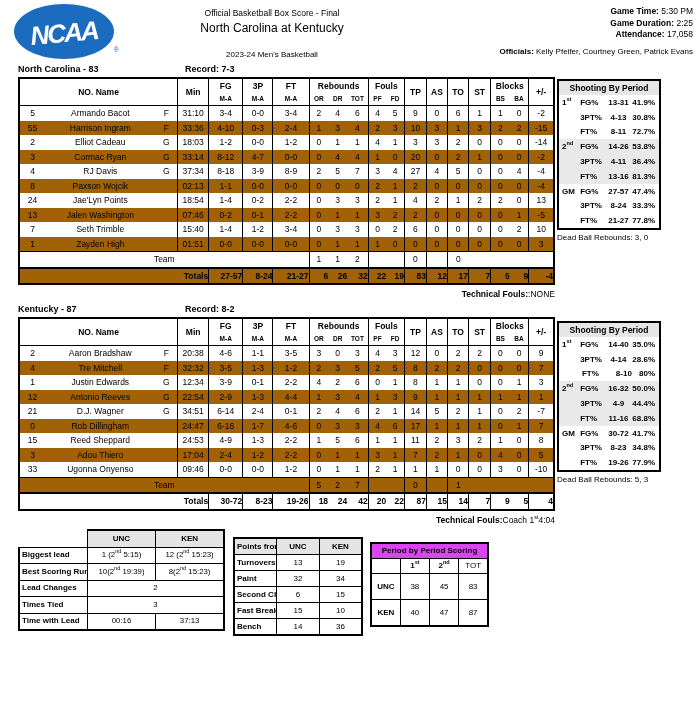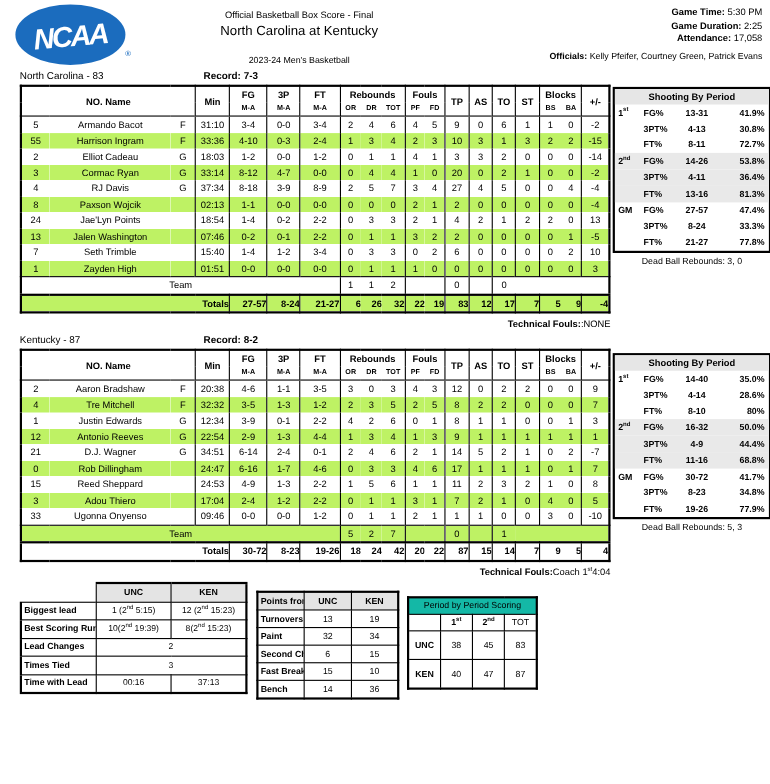--- a/index.html
+++ b/index.html
@@ -16,56 +16,56 @@
   .center-head{position:absolute;left:118px;top:8px;width:308px;text-align:center;}
   .ch-l1{font-size:8.5px;}
   .ch-l2{font-size:12px;font-weight:normal;margin-top:3px;}
   .ch-l3{font-size:8px;margin-top:4px;}
   .ch-l4{font-size:8px;margin-top:15px;}
   .game-info{position:absolute;right:7px;top:6px;text-align:right;font-size:8.5px;line-height:11.5px;}
   .officials{position:absolute;right:7px;top:47px;text-align:right;font-size:8px;}
 
   
   .team-section{position:absolute;left:18px;width:537px;}
-  .team-head{position:relative;font-size:9px;font-weight:normal;height:13px;}
+  .team-head{position:relative;font-size:9px;font-weight:bold;height:13px;}
   .record{position:absolute;left:167px;top:0;}
 
   table.box{border-collapse:collapse;table-layout:fixed;width:537px;border:2px solid #000;
         font-size:8.5px;line-height:1;}
   table.box th,table.box td{padding:0;text-align:center;vertical-align:middle;
         white-space:nowrap;overflow:hidden;}
   table.box thead tr.h1 th{height:14px;font-size:8.5px;}
   table.box thead tr.h2 th{height:12px;font-size:6.5px;}
   table.box thead{border-bottom:1.5px solid #000;}
   th.noname{text-align:left;vertical-align:bottom;padding-left:3px;font-size:9px;}
   th.minh{vertical-align:bottom;font-size:8.5px;}
   .bl{border-left:1px solid #000;}
   table.box tbody td{height:14.5px;}
-  tr.odd{background:#bef264;margin-left:15px;}
+  tr.odd{background:#a16207;margin-left:15px;}
   td.name{text-align:left;padding-left:6px;}
   td.pos{text-align:right;padding-right:1px;}
   td.lbl{text-align:left;padding-left:3px;}
   tr.team-row{border-top:1px solid #000;}
   tr.totals-row{border-top:2px solid #000;font-weight:bold;}
   tr.totals-row td{height:15px;text-align:right;}
   .tech-fouls{width:537px;text-align:right;font-size:8.5px;margin-top:4px;}
   .tech-fouls b{font-weight:bold;}
   sup{font-size:5.5px;vertical-align:super;line-height:0;}
 
   
-  .shoot-wrap{position:absolute;left:557px;width:144px;}
+  .shoot-wrap{position:absolute;left:557px;width:104px;}
   .shoot-box{border:2px solid #000;font-weight:bold;}
   .shoot-title{background:#e6e6e6;text-align:center;font-size:8.5px;height:14px;line-height:14px;}
   .shoot-row{display:flex;height:14.8px;align-items:center;font-size:8px;}
   .shoot-row.shade{background:#e9e9e9;}
   .sp-period{width:23px;padding-left:3px;text-align:left;}
   .sp-stat{width:31px;text-align:left;}
   .sp-ma{width:35px;text-align:center;}
   .sp-pct{flex:1;text-align:right;padding-right:4px;}
-  .dead-ball{text-align:center;font-size:8px;margin-top:3px;font-weight:normal;}
+  .dead-ball{text-align:left;font-size:8px;margin-top:3px;font-weight:normal;}
 
   
   .gf{position:absolute;left:18px;top:529px;border-collapse:collapse;table-layout:fixed;
       width:207px;font-size:8px;line-height:1;border-right:2px solid #000;border-bottom:2px solid #000;}
   .gf td,.gf th{border:1px solid #000;height:15.5px;padding:0 2px;white-space:nowrap;overflow:hidden;}
   .gf .ghost{border:none;background:#fff;}
   .gf th{background:#e4e4e4;text-align:center;font-weight:bold;border-top:2px solid #000;}
   .gf td.lbl{font-weight:bold;text-align:left;border-left:2px solid #000;}
   .gf td.val{text-align:center;font-size:7.8px;}
 
@@ -73,21 +73,21 @@
       width:130px;font-size:8px;line-height:1;border:2px solid #000;}
   .pf td,.pf th{border:1px solid #000;height:15px;padding:0 2px;white-space:nowrap;overflow:hidden;}
   .pf th{background:#e4e4e4;font-weight:bold;}
   .pf th.t{text-align:left;}
   .pf td.lbl{font-weight:bold;text-align:left;}
   .pf td.val{text-align:center;}
 
   .ps{position:absolute;left:370px;top:542px;border-collapse:collapse;table-layout:fixed;
       width:119px;font-size:8px;line-height:1;border:2px solid #000;}
   .ps td,.ps th{border:1px solid #000;padding:0;text-align:center;white-space:nowrap;overflow:hidden;}
-  .ps th.title{background:#14b8a6;font-weight:normal;height:14px;font-size:8px;}
+  .ps th.title{background:#d946ef;font-weight:bold;height:14px;font-size:8px;}
   .ps .hr td{height:14px;}
   .ps .hr td.b{font-weight:bold;}
   .ps td.lbl{font-weight:bold;}
   .ps tr.data td{height:25px;}
 </style>
 </head>
 <body>
 
 <div class="page">
 

